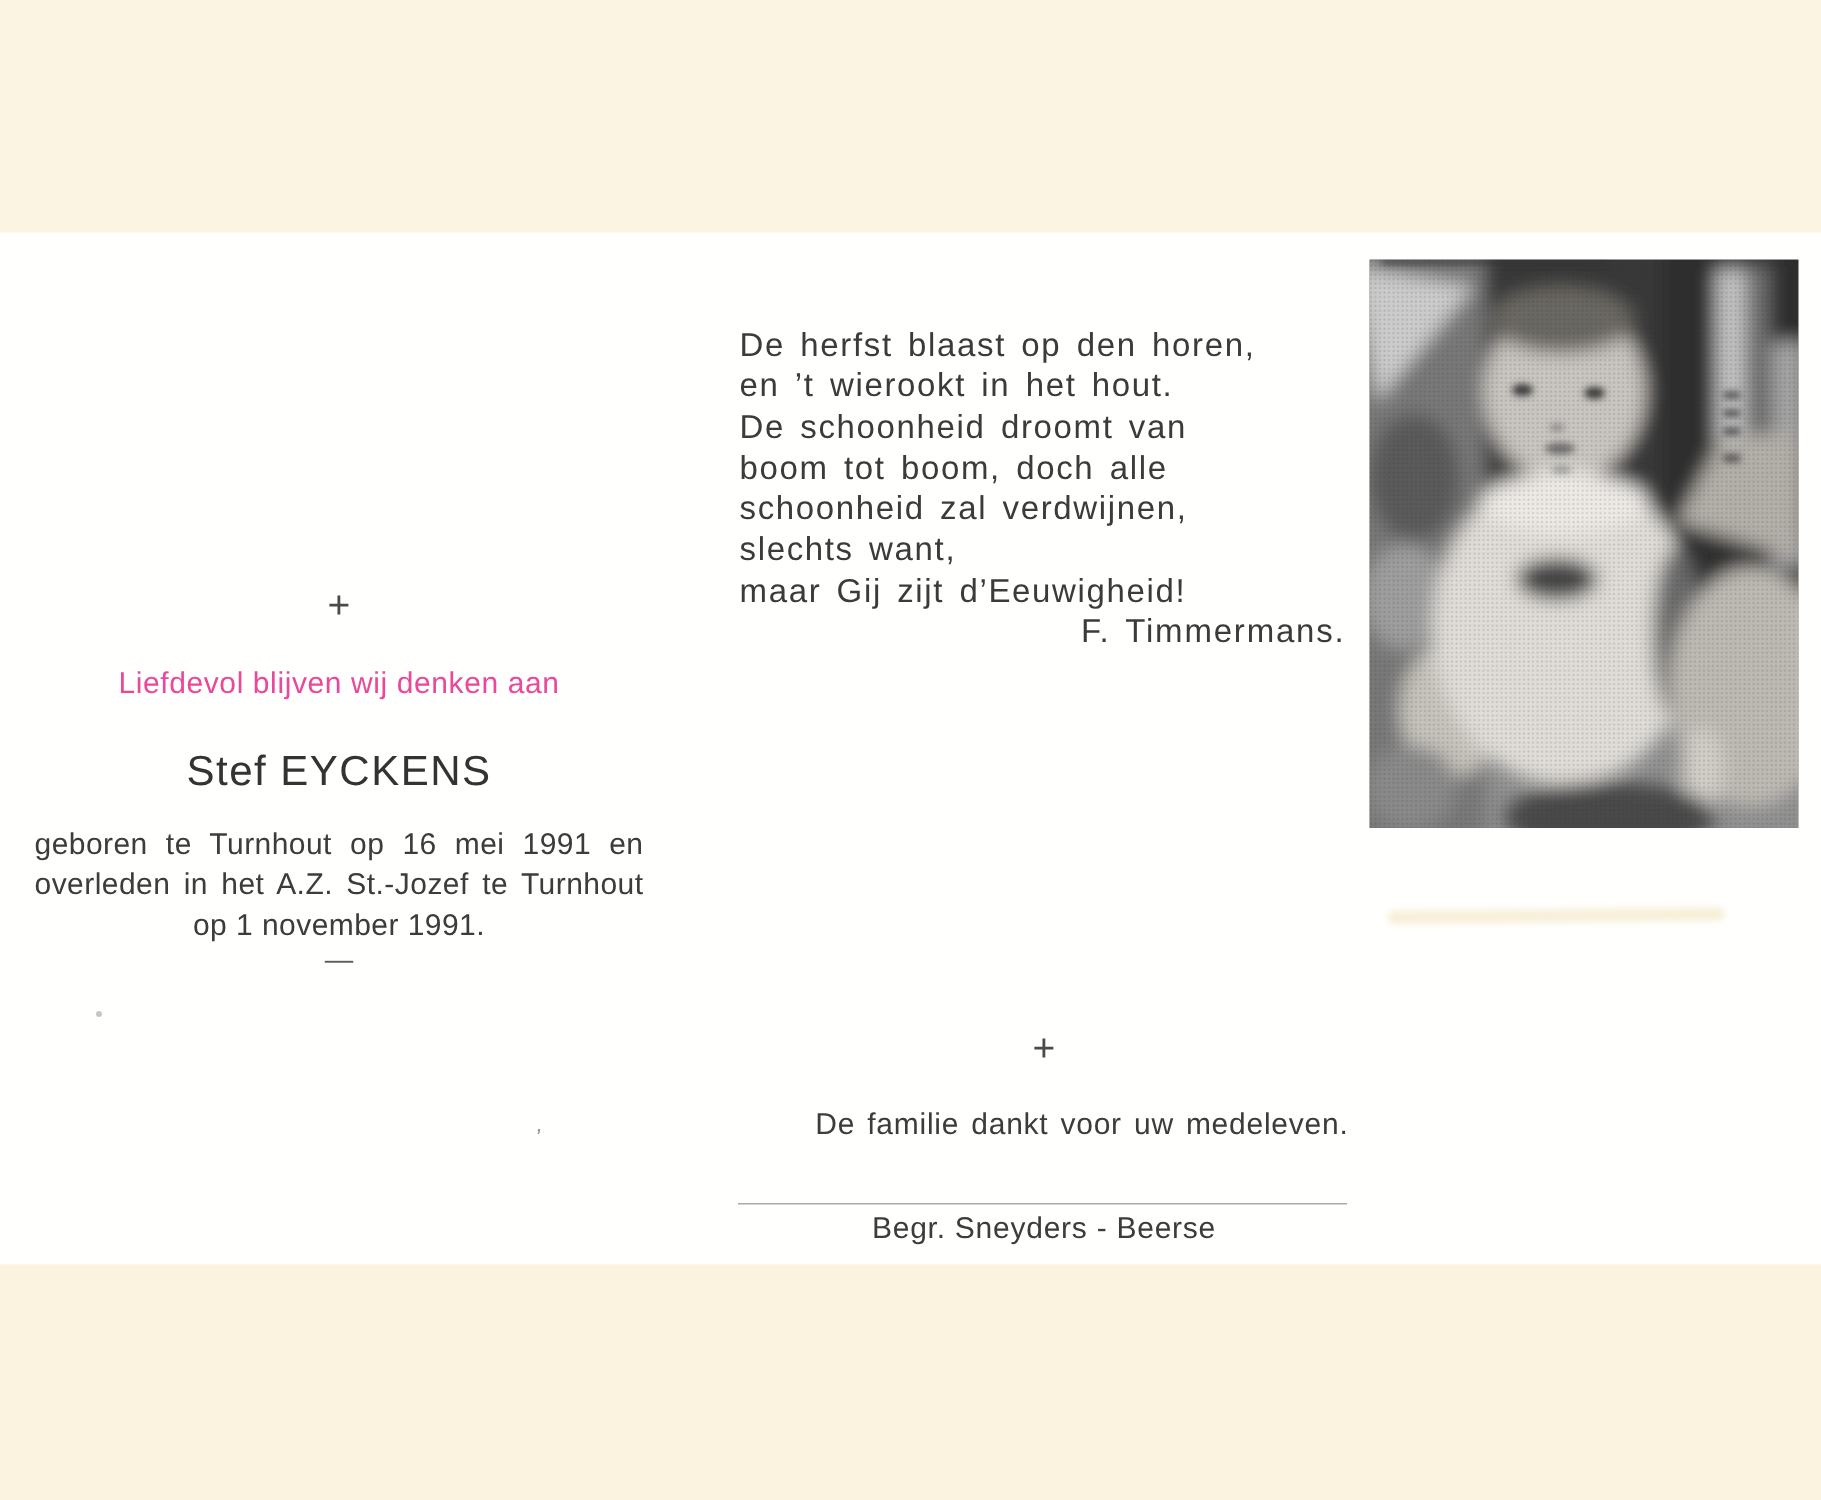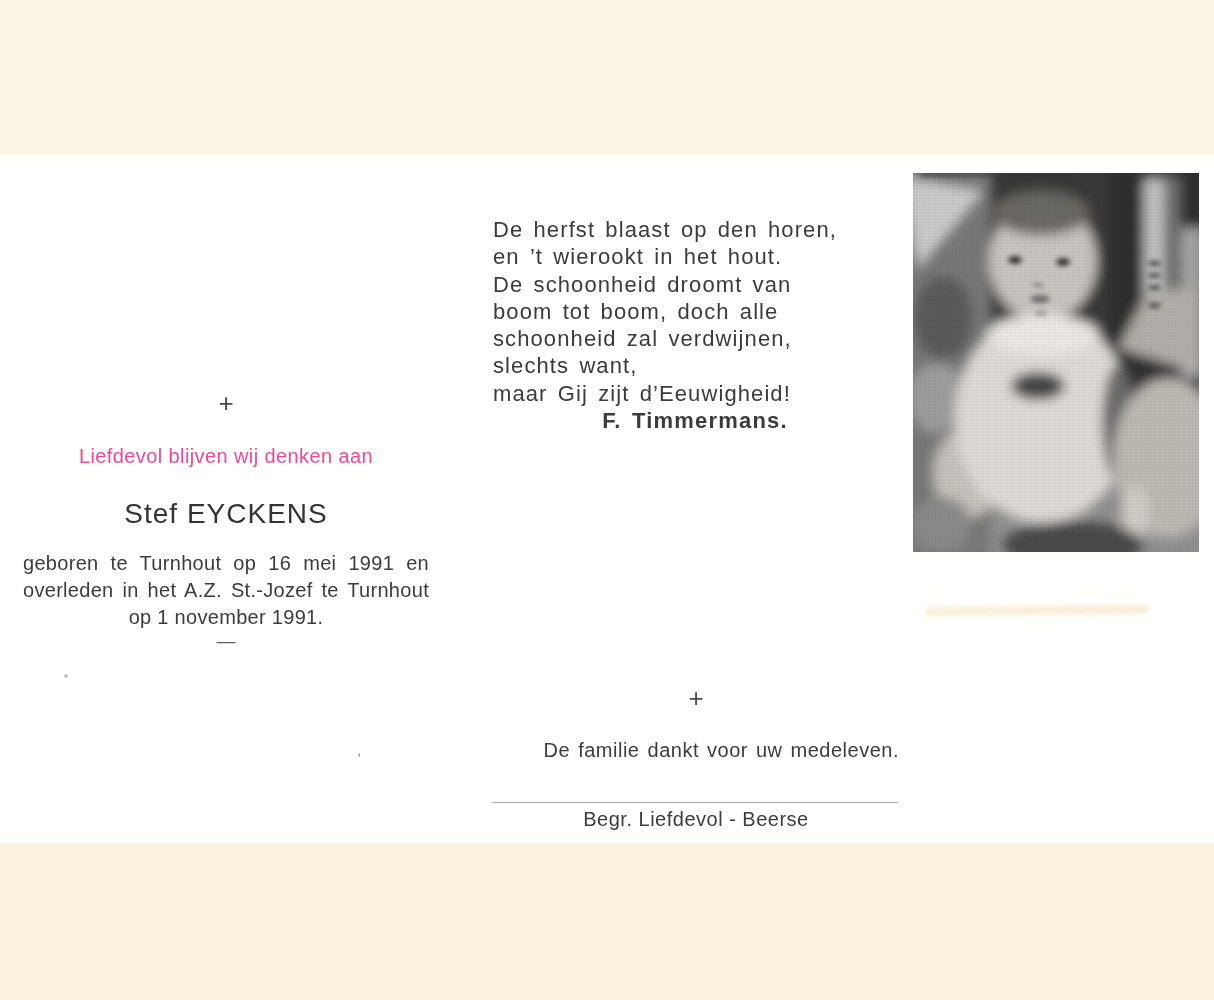--- a/index.html
+++ b/index.html
@@ -49,21 +49,21 @@
     text-align: center; font-size: 19px; line-height: 24px; color: #5c5c5a;
   }
 
   
   .poem {
     position: absolute; left: 493px; top: 61px; width: 406px;
     font-size: 22px; line-height: 27.3px;
     letter-spacing: 1.1px; word-spacing: 3px; color: #3b3b3b;
   }
   .poem-line { white-space: nowrap; }
-  .poem-attribution { text-align: center; letter-spacing: 1.2px; padding-right: 2px; font-weight: bold; }
+  .poem-attribution { text-align: right; letter-spacing: 1.2px; padding-right: 2px; }
 
   
   .footer-cross { left: 493px; width: 406px; top: 528px; }
   .thanks-line {
     position: absolute; left: 493px; top: 583px; width: 406px;
     text-align: right; font-size: 20px; line-height: 24px;
     letter-spacing: 0.5px; word-spacing: 2px; color: #3c3c3c;
   }
   .divider-rule {
     position: absolute; left: 492px; top: 647px; width: 406px; height: 1px;
@@ -178,21 +178,21 @@
           <rect x="236" y="112" width="11" height="5" fill="#555555"></rect>
           <rect x="236" y="130" width="11" height="5" fill="#555555"></rect>
         </g>
         <rect width="286" height="379" fill="url(#halftone)"></rect>
       </svg>
     </div>
 
     <div class="cross footer-cross">+</div>
     <div class="thanks-line">De familie dankt voor uw medeleven.</div>
     <div class="divider-rule"></div>
-    <div class="funeral-home-line">Begr. Liefdevol - Beerse</div>
+    <div class="funeral-home-line">Begr. Sneyders - Beerse</div>
 
     <div class="smear"></div>
     <div class="comma-mark">’</div>
     <div class="speck"></div>
   </div>
 
   <div class="strip-bottom"></div>
 
 </div>
 

